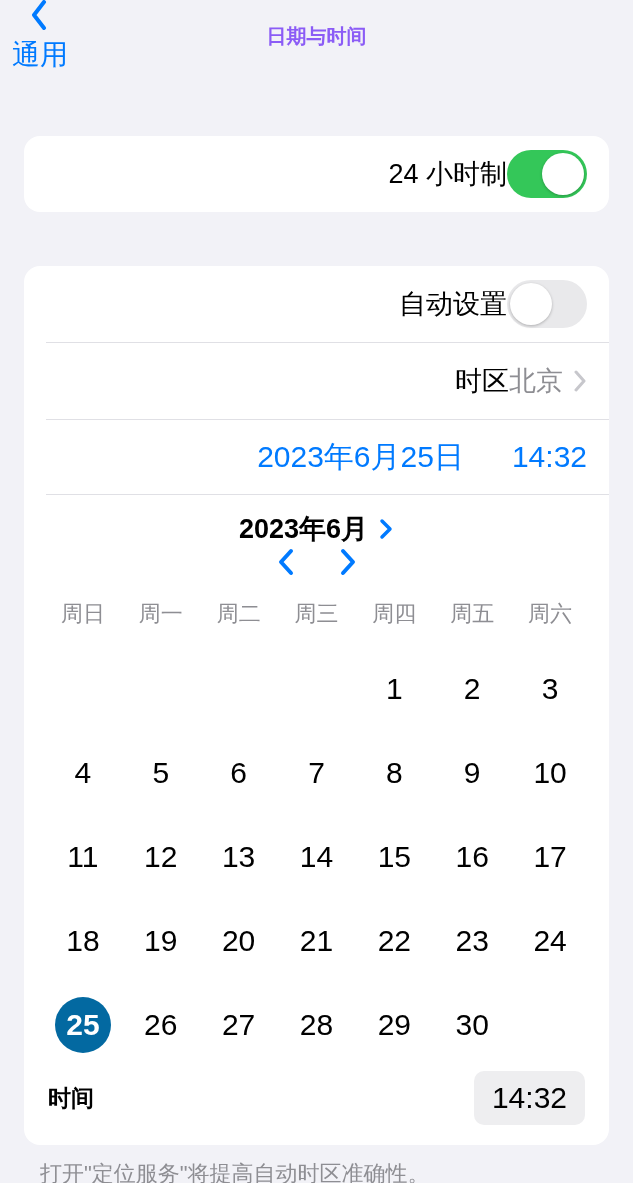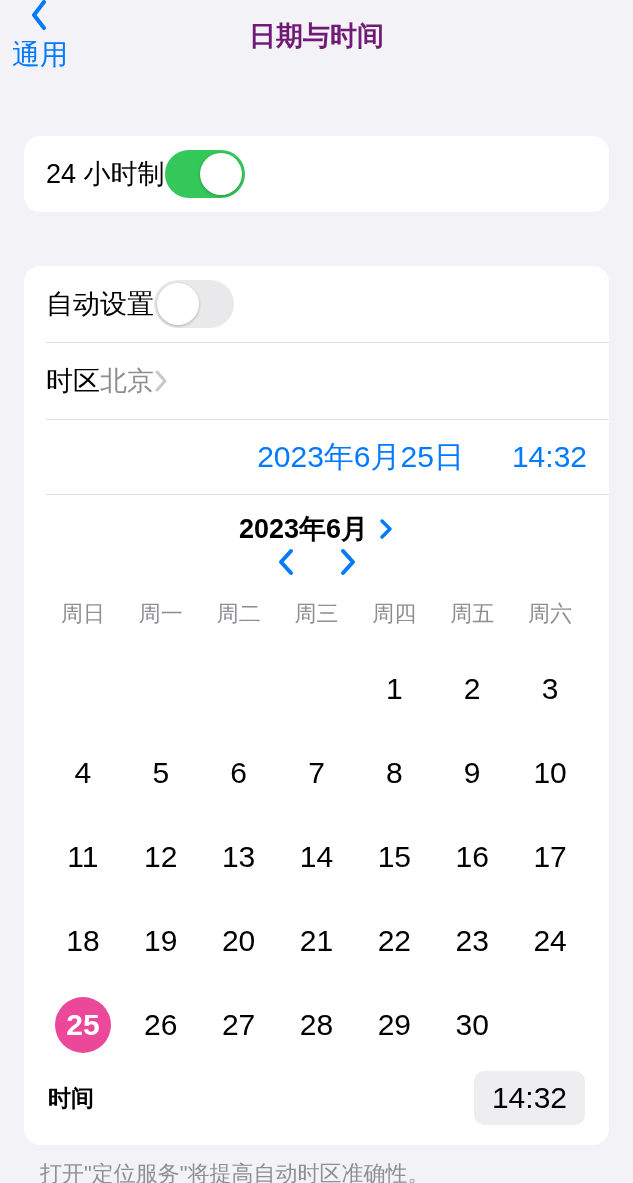--- a/index.html
+++ b/index.html
@@ -11,44 +11,44 @@
       overflow: hidden;
     }
     .nav { position: relative; height: 72px; display: flex; align-items: center; }
     .back {
       display: flex; align-items: center; gap: 4px;
       color: #007aff; font-size: 28px; padding-left: 12px; flex-direction: column;
     }
     .back svg { width: 22px; height: 34px; }
     .title {
       position: absolute; left: 0; right: 0; text-align: center;
-      font-size: 27px; font-weight: 600; color: #701a75; pointer-events: none;
+      font-size: 20px; font-weight: 600; color: #8b5cf6; pointer-events: none;
     }
     .group {
       margin: 0 24px; background: #fff; border-radius: 16px; overflow: hidden;
     }
     .group1 { margin-top: 64px; }
     .group2 { margin-top: 54px; }
     .row {
-      display: flex; align-items: center; justify-content: flex-start;
+      display: flex; align-items: center; justify-content: flex-end;
       padding: 0 22px; min-height: 76px;
     }
     .row-label { font-size: 27px; color: #000; }
     .sep { height: 1px; background: #e0e0e5; margin-left: 22px; }
     .switch { width: 80px; height: 48px; border-radius: 24px; position: relative; }
     .switch-on { background: #34c759; }
     .switch-off { background: #e9e9eb; }
     .knob {
       position: absolute; width: 42px; height: 42px; border-radius: 50%;
       background: #fff; top: 3px;
       box-shadow: 0 1px 3px rgba(0,0,0,.25);
     }
     .switch-on .knob { right: 3px; }
     .switch-off .knob { left: 3px; }
-    .row-right { display: flex; align-items: center; }
+    .row-right { display: flex; align-items: center; gap: 10px; }
     .value { font-size: 27px; color: #8e8e93; }
     .chev { width: 14px; height: 22px; }
     .chev path { stroke: #c7c7cc; stroke-width: 3; fill: none; stroke-linecap: round; stroke-linejoin: round; }
     .dt-row {
       display: flex; align-items: center; justify-content: flex-end;
       gap: 48px; padding: 0 22px; height: 74px;
       color: #007aff; font-size: 30px;
     }
     .cal { padding: 16px 20px 20px; }
     .cal-head {
@@ -71,21 +71,21 @@
       display: grid; grid-template-columns: repeat(7,1fr);
       row-gap: 28px; padding-top: 24px;
     }
     .day {
       text-align: center; font-size: 30px; color: #000;
       height: 56px; display: flex; align-items: center; justify-content: center;
       position: relative;
     }
     .day.sel span {
       width: 56px; height: 56px; border-radius: 50%;
-      background: #ec4899; color: #fff; font-weight: 600;
+      background: #0369a1; color: #fff; font-weight: 600;
       display: flex; align-items: center; justify-content: center; text-align: right;
     }
     .trow {
       display: flex; align-items: center; justify-content: space-between;
       padding: 18px 4px 0;
     }
     .trow-label { font-size: 23px; font-weight: 600; }
     .tpill {
       background: #eeeef0; border-radius: 10px;
       padding: 10px 18px; font-size: 30px; color: #000;

